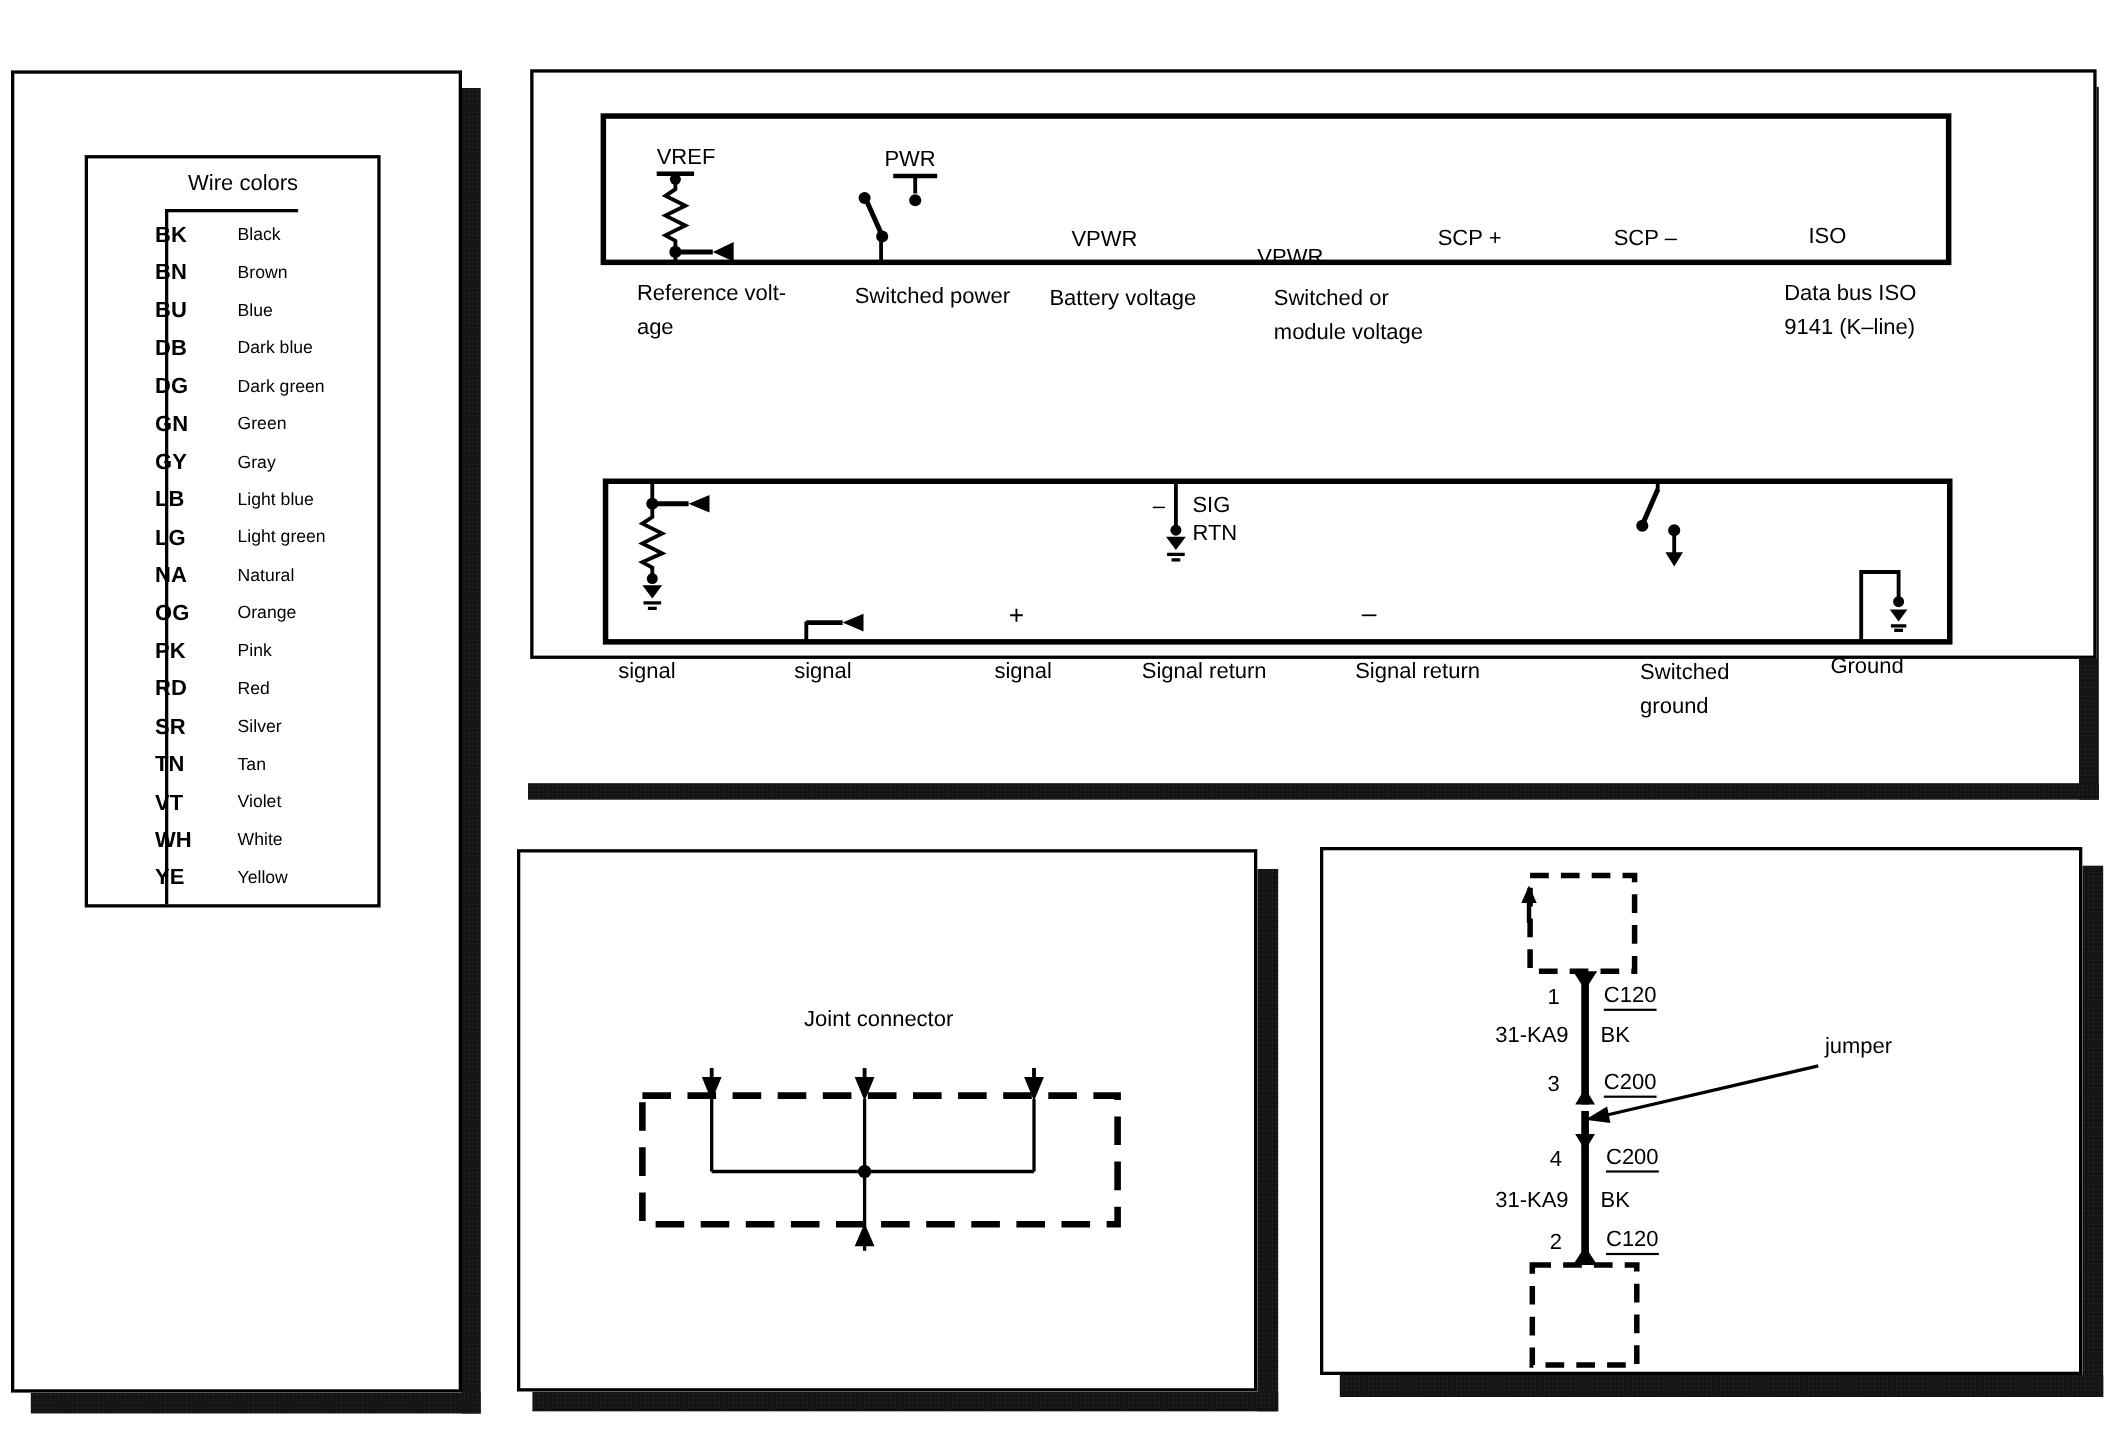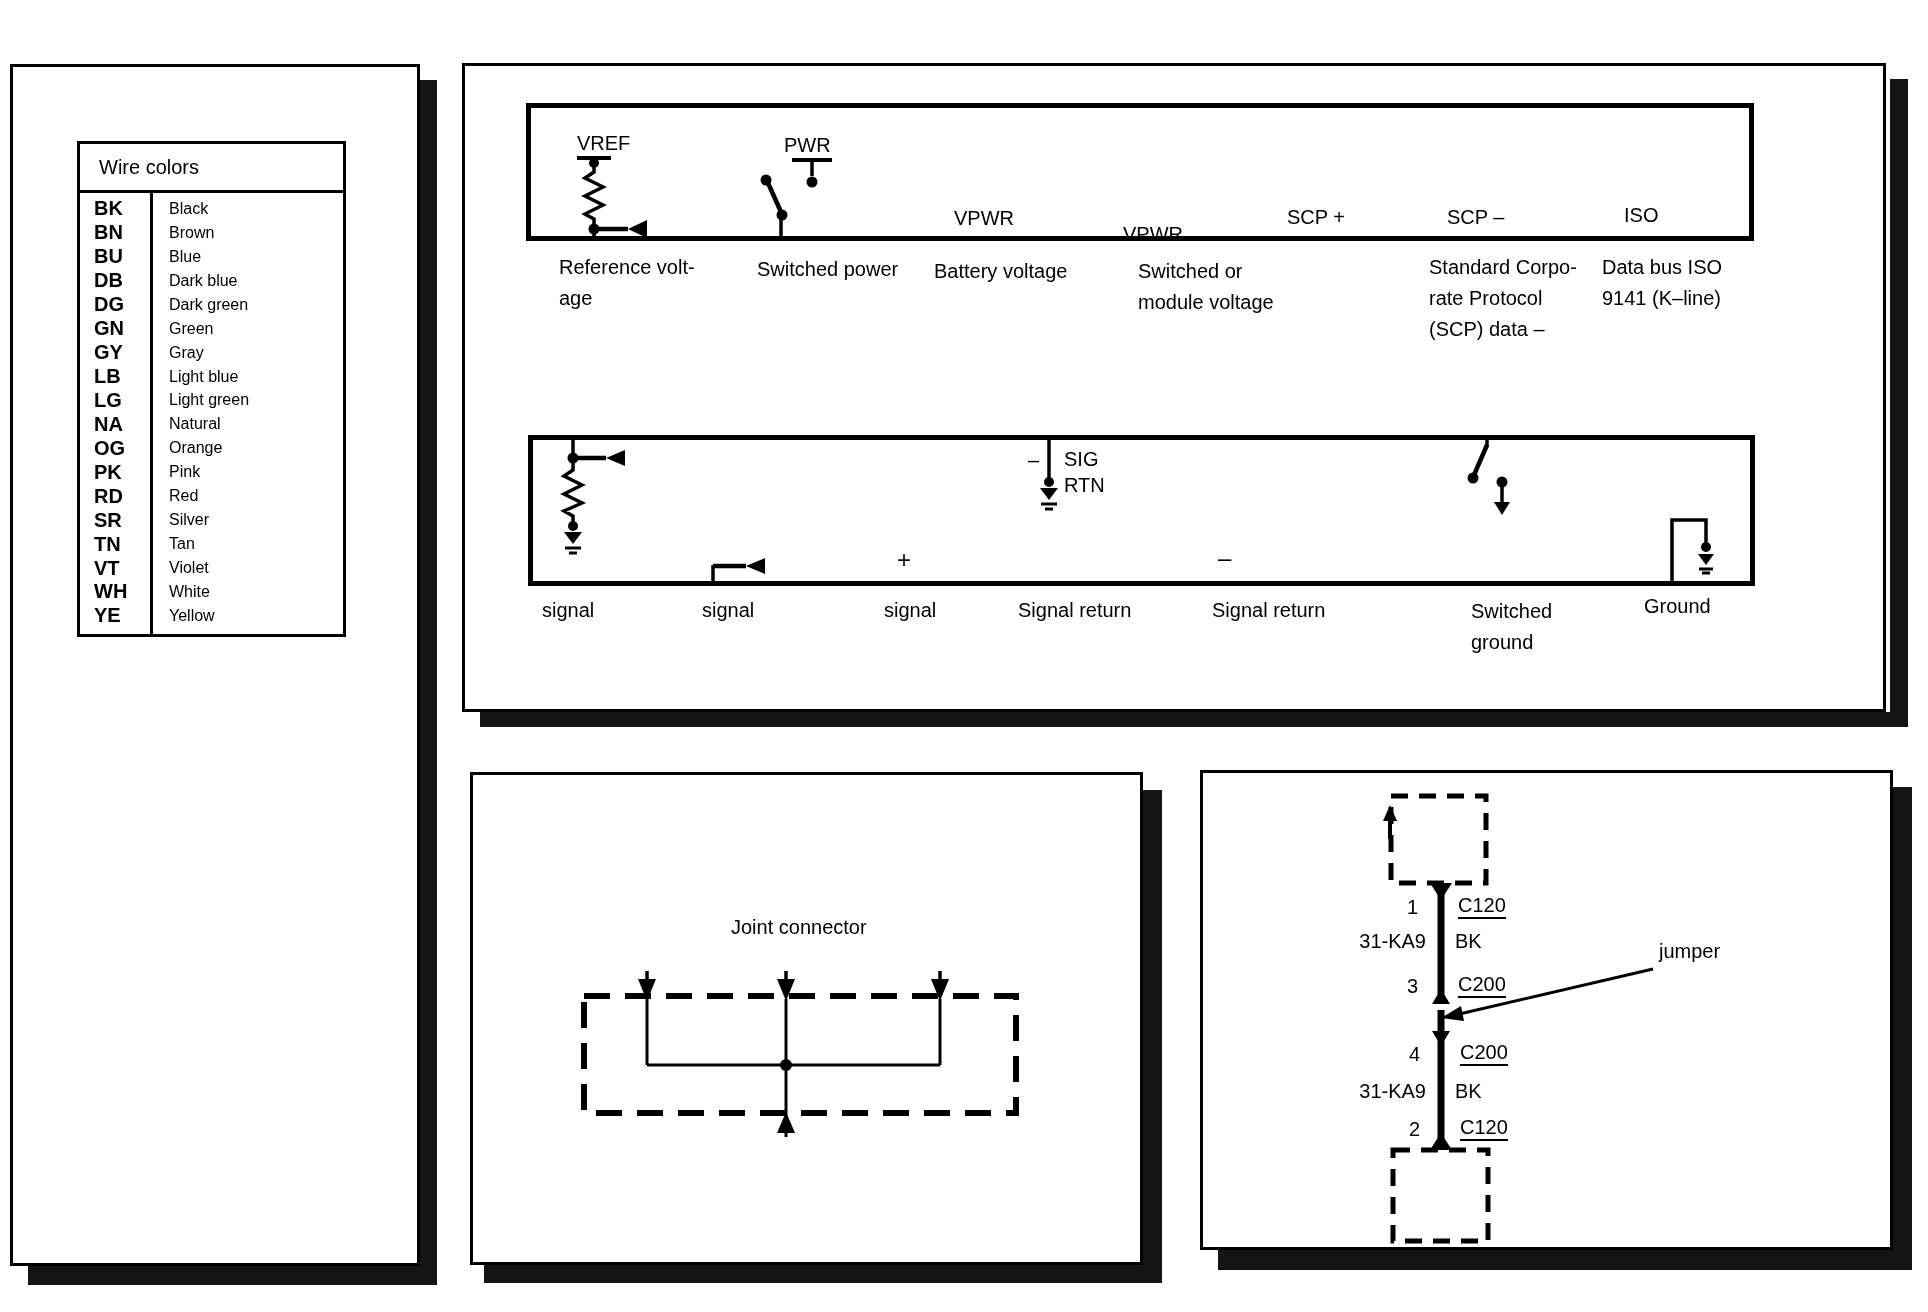--- a/index.html
+++ b/index.html
@@ -9,21 +9,21 @@
   .txt{position:absolute;font-size:20px;line-height:24px;white-space:pre;}
   .multi{white-space:pre-line;line-height:31px;}
   .underline{border-bottom:2px solid #000;padding-bottom:1px;}
   .rt{text-align:right;}
   svg{position:absolute;left:0;top:0;}
   svg *{vector-effect:non-scaling-stroke;}
   .stroke{stroke:#000;fill:none;}
   .fill{fill:#000;stroke:none;}
 
   
-  .wc-table{position:absolute;left:64px;top:74px;width:269px;height:496px;border:3px solid #000;box-sizing:border-box;display:flex;flex-direction:column;}
+  .wc-table{position:absolute;left:64px;top:74px;width:269px;height:684px;border:3px solid #000;box-sizing:border-box;display:flex;flex-direction:column;align-items:center;}
   .wc-header{height:49px;border-bottom:3px solid #000;display:flex;align-items:center;padding-left:19px;font-size:20px;flex:none;box-sizing:border-box;}
   .wc-rows{flex:1;display:flex;flex-direction:column;padding:4px 0 6px 0;}
   .wc-row{flex:1;display:flex;align-items:center;}
   .wc-code{width:67px;padding-left:14px;box-sizing:border-box;font-weight:bold;font-size:20px;}
   .wc-rule{position:absolute;left:70px;top:46px;bottom:0;width:3px;background:#000;}
   .wc-name{padding-left:22px;font-size:16px;}
 
   
   .lbox{position:absolute;border:5px solid #000;box-sizing:border-box;}
 </style>
@@ -113,21 +113,21 @@
           <span class="wc-name">White</span>
         </div>
       <div class="wc-row">
           <span class="wc-code">YE</span>
           <span class="wc-name">Yellow</span>
         </div>
     </div>
   </div>
 </div>
 
-<div class="panel" style="left:462px;top:63px;width:1424px;height:649px;">
+<div class="panel" style="left:482px;top:63px;width:1424px;height:536px;">
   <div class="lbox" style="left:61px;top:37px;width:1228px;height:138px;"></div>
   <div class="lbox" style="left:63px;top:369px;width:1227px;height:151px;"></div>
 
   <svg width="1424" height="649" viewBox="0 0 1424 649">
 
     <g>
       <line class="stroke" x1="112" y1="92" x2="146" y2="92" stroke-width="4"></line>
       <circle class="fill" cx="129" cy="97" r="5"></circle>
       <path class="stroke" d="M129,97 L129,106 L120,112 L138,121 L120,130 L138,139 L120,148 L129,153 L129,172" stroke-width="3.5"></path>
       <circle class="fill" cx="129" cy="163" r="5.5"></circle>
@@ -196,23 +196,20 @@
   <div class="txt" style="left:822px;top:139px;">SCP +</div>
   <div class="txt" style="left:982px;top:139px;">SCP –</div>
   <div class="txt" style="left:1159px;top:137px;">ISO</div>
 
   <div class="txt multi" style="left:94px;top:186px;">Reference volt-
 age</div>
   <div class="txt multi" style="left:292px;top:188px;">Switched power</div>
   <div class="txt multi" style="left:469px;top:190px;">Battery voltage</div>
   <div class="txt multi" style="left:645px;top:190px;margin-left:28px;">Switched or
 module voltage</div>
-  <div class="txt multi" style="left:964px;top:186px;">Standard Corpo-
-rate Protocol
-(SCP) data –</div>
   <div class="txt multi" style="left:1137px;top:186px;">Data bus ISO
 9141 (K–line)</div>
 
   <div class="txt rt" style="left:540px;top:382px;width:34px;">–</div>
   <div class="txt" style="left:599px;top:381px;text-align:right;">SIG</div>
   <div class="txt" style="left:599px;top:407px;">RTN</div>
   <div class="txt" style="left:432px;top:482px;font-size:24px;">+</div>
   <div class="txt" style="left:753px;top:480px;font-size:24px;">–</div>
 
   <div class="txt" style="left:77px;top:532px;">signal</div>

